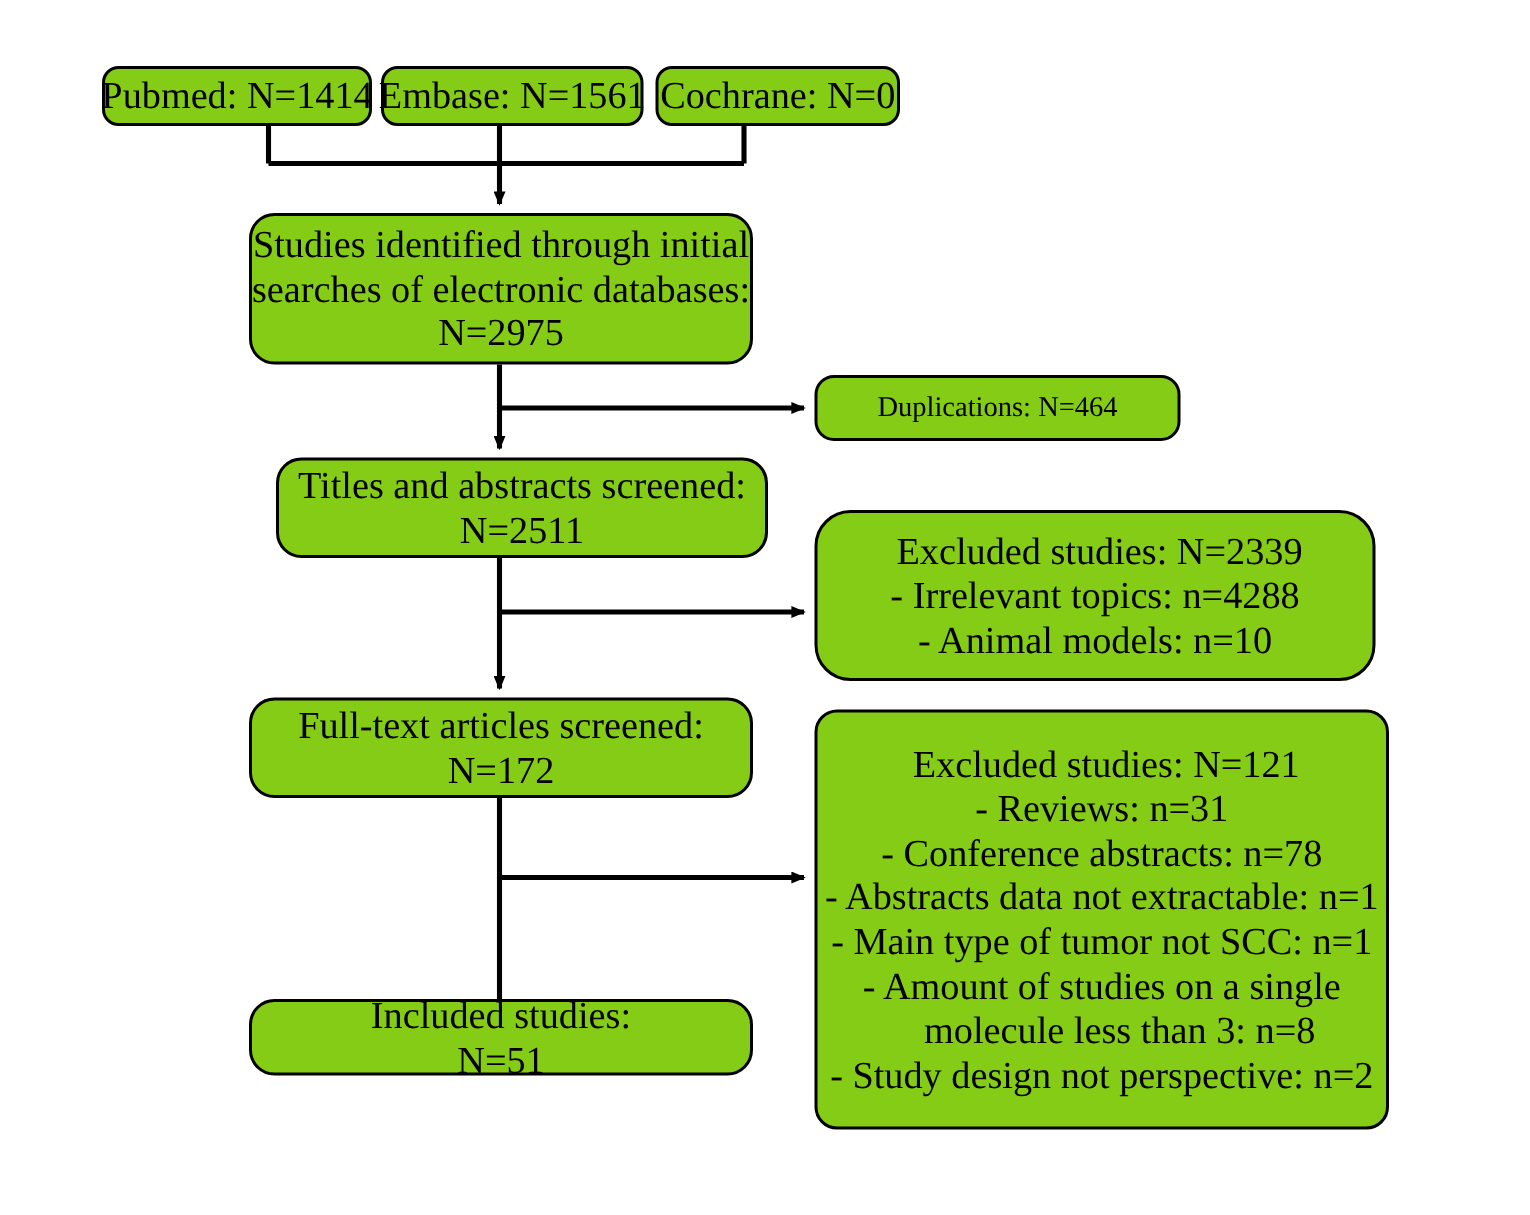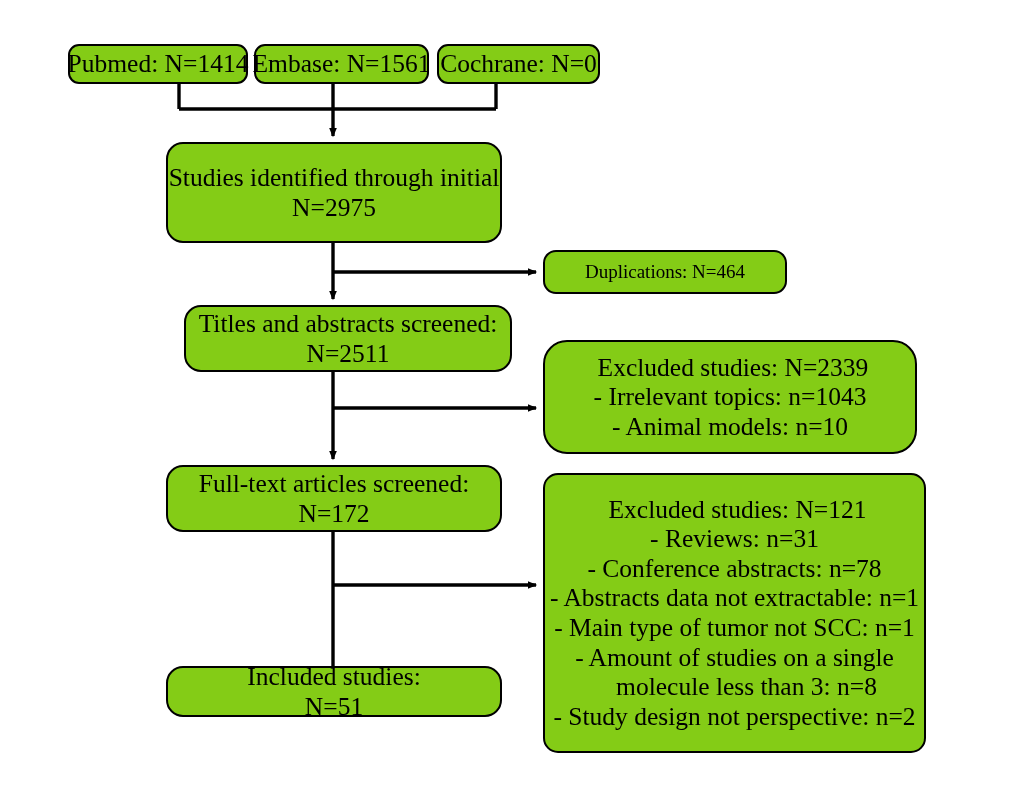--- a/index.html
+++ b/index.html
@@ -121,20 +121,21 @@
   <div class="node center src-box" style="left:254px; top:44px; width:175px; height:40px;">
     <span class="line">Embase: N=1561</span>
   </div>
 
   <div class="node center src-box" style="left:437px; top:44px; width:163px; height:40px;">
     <span class="line">Cochrane: N=0</span>
   </div>
 
   <div class="node center main-box" style="left:166px; top:142px; width:336px; height:101px;">
     <span class="line">Studies identified through initial</span>
+    <span class="line">searches of electronic databases:</span>
     <span class="line">N=2975</span>
   </div>
 
   <div class="node center main-box" style="left:184px; top:305px; width:328px; height:67px;padding-left:12px;">
     <span class="line">Titles and abstracts screened:</span>
     <span class="line">N=2511</span>
   </div>
 
   <div class="node center main-box" style="left:166px; top:465px; width:336px; height:67px;">
     <span class="line">Full-text articles screened:</span>
@@ -145,21 +146,21 @@
     <span class="line">Included studies:</span>
     <span class="line">N=51</span>
   </div>
 
   <div class="node center dup-box" style="left:543px; top:250px; width:244px; height:44px;">
     <span class="line">Duplications: N=464</span>
   </div>
 
   <div class="node listbox excl-box" style="left:543px; top:340px; width:374px; height:114px;">
     <span class="line excl-head">Excluded studies: N=2339</span>
-    <span class="line excl-item">- Irrelevant topics: n=1043</span>
+    <span class="line excl-item">- Irrelevant topics: n=4288</span>
     <span class="line excl-item">- Animal models: n=10</span>
   </div>
 
   <div class="node listbox excl-box big" style="left:543px; top:473px; width:383px; height:280px;border-radius:15px;">
     <span class="line excl-head">Excluded studies: N=121</span>
     <span class="line excl-item">- Reviews: n=31</span>
     <span class="line excl-item">- Conference abstracts: n=78</span>
     <span class="line excl-item">- Abstracts data not extractable: n=1</span>
     <span class="line excl-item">- Main type of tumor not SCC: n=1</span>
     <span class="line excl-item">- Amount of studies on a single</span>

